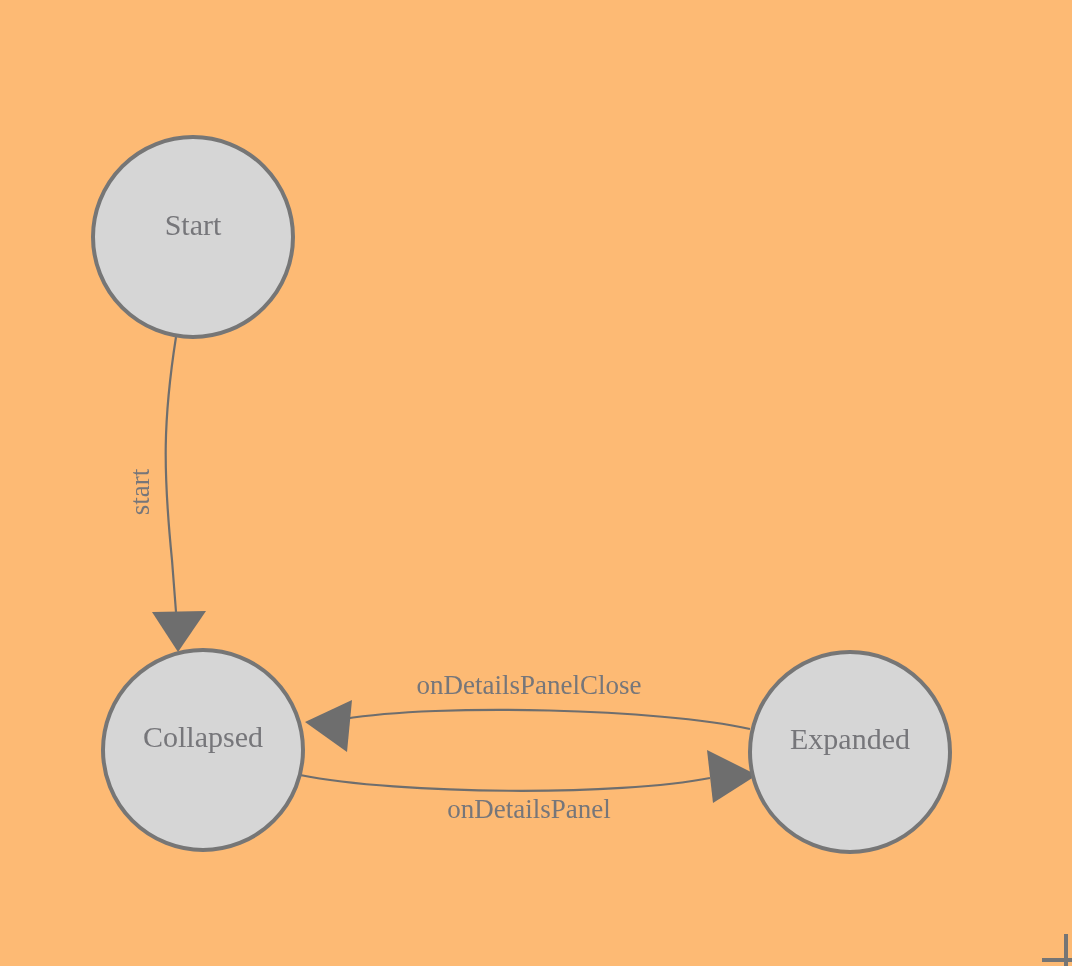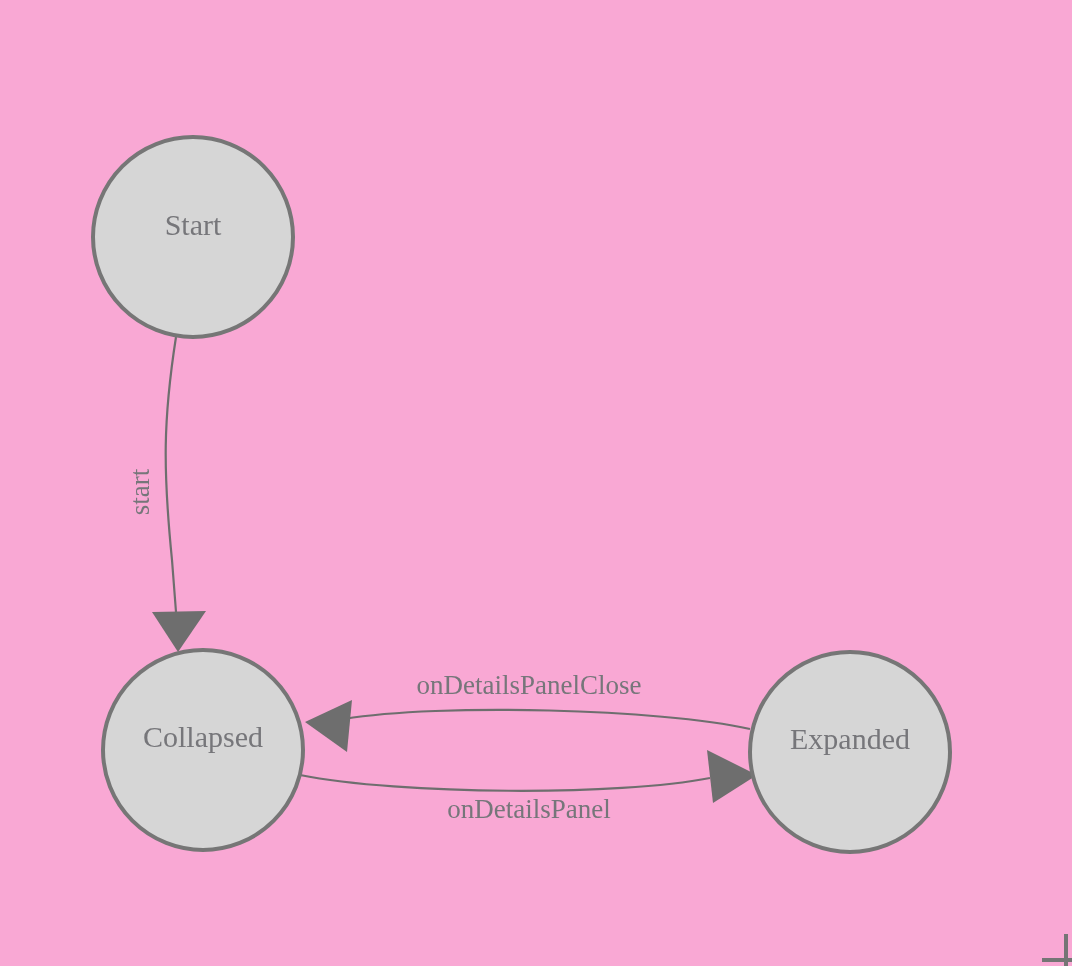--- a/index.html
+++ b/index.html
@@ -10,21 +10,21 @@
   body {
     width: 1072px;
     height: 966px;
     overflow: hidden;
     font-family: "Liberation Serif", "DejaVu Serif", serif;
   }
   #canvas-wrap {
     position: relative;
     width: 1072px;
     height: 966px;
-    background: #f9a8d4;
+    background: #fdba74;
   }
   svg#diagram {
     position: absolute;
     top: 0;
     left: 0;
     width: 1072px;
     height: 966px;
     display: block;
   }
   .node-circle {

